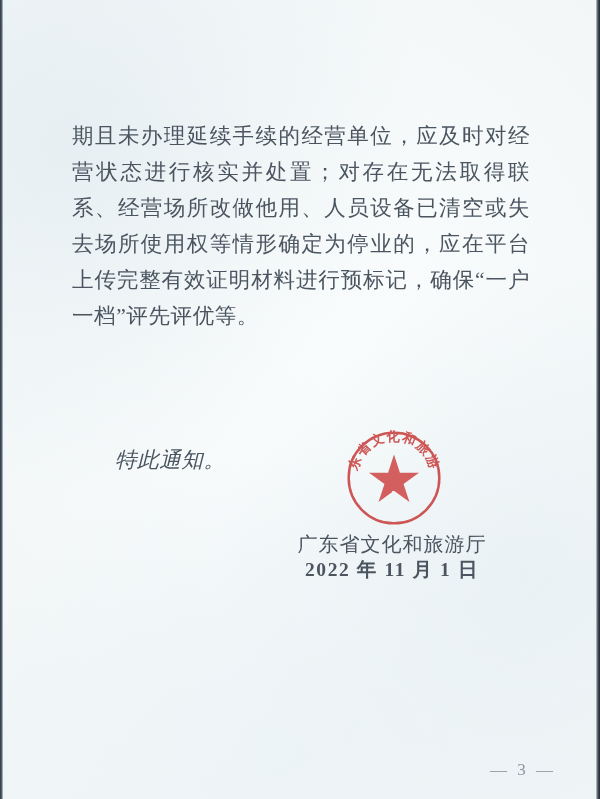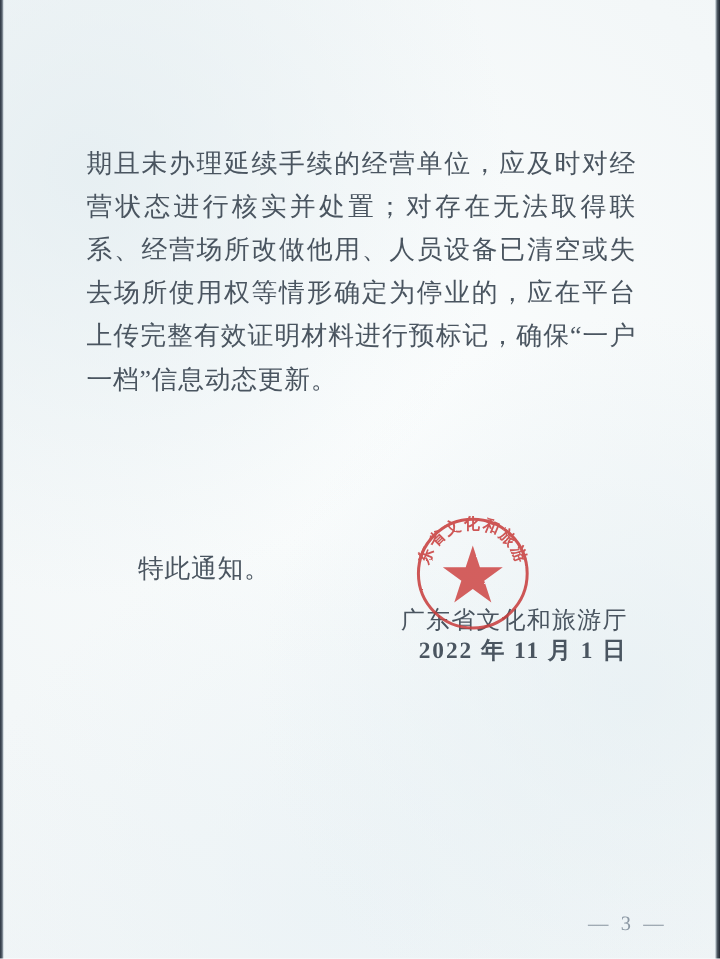--- a/index.html
+++ b/index.html
@@ -66,35 +66,36 @@
     text-align: justify;
     text-justify: inter-character;
     text-align-last: left;
     font-family: "Liberation Serif", "DejaVu Serif", serif;
     font-weight: 400;
     white-space: pre-wrap;
   }
 
   #para-1 { top: 96px; }
   #para-2 { top: 240px; }
-  #para-3 { top: 434px; text-align-last: left; }
+  #para-3 { top: 420px; text-align-last: left; font-style: italic; }
 
   .indent2 { text-indent: 2em; }
 
   
   .sign-block {
     position: absolute;
-    left: 323px;
+    left: 292px;
     width: 200px;
-    text-align: right;
+    text-align: center;
     color: #4a5560;
     font-size: 20px;
     line-height: 34px;
     letter-spacing: 1px;
     z-index: 5;
+    margin-top: 27px;
   }
   #signer   { top: 500px; }
   #sign-date{ top: 526px; letter-spacing: 1.6px; font-size: 19.5px; font-weight: bold; }
 
   
   #seal {
     position: absolute;
     left: 330px;
     top: 428px;
     width: 128px;
@@ -121,21 +122,21 @@
 <body>
 
 <div id="page">
 
   <div class="paper-tint"></div>
   <div class="scan-edge left"></div>
   <div class="scan-edge right"></div>
 
   <div class="content">
 
-    <p class="body-block" id="para-1">期且未办理延续手续的经营单位，应及时对经营状态进行核实并处置；对存在无法取得联系、经营场所改做他用、人员设备已清空或失去场所使用权等情形确定为停业的，应在平台上传完整有效证明材料进行预标记，确保“一户一档”信息动态更新。</p>
+    <p class="body-block" id="para-1">期且未办理延续手续的经营单位，应及时对经营状态进行核实并处置；对存在无法取得联系、经营场所改做他用、人员设备已清空或失去场所使用权等情形确定为停业的，应在平台上传完整有效证明材料进行预标记，确保“一户一档”评先评优等。</p>
 
 
     <p class="body-block indent2" id="para-3">特此通知。</p>
 
     <div id="seal">
       <svg viewBox="0 0 128 128" xmlns="http://www.w3.org/2000/svg">
         <defs>
           <filter id="inkrough" x="-20%" y="-20%" width="140%" height="140%">
             <feTurbulence type="fractalNoise" baseFrequency="0.9" numOctaves="3" result="n"></feTurbulence>
             <feDisplacementMap in="SourceGraphic" in2="n" scale="1.6" xChannelSelector="R" yChannelSelector="G"></feDisplacementMap>

